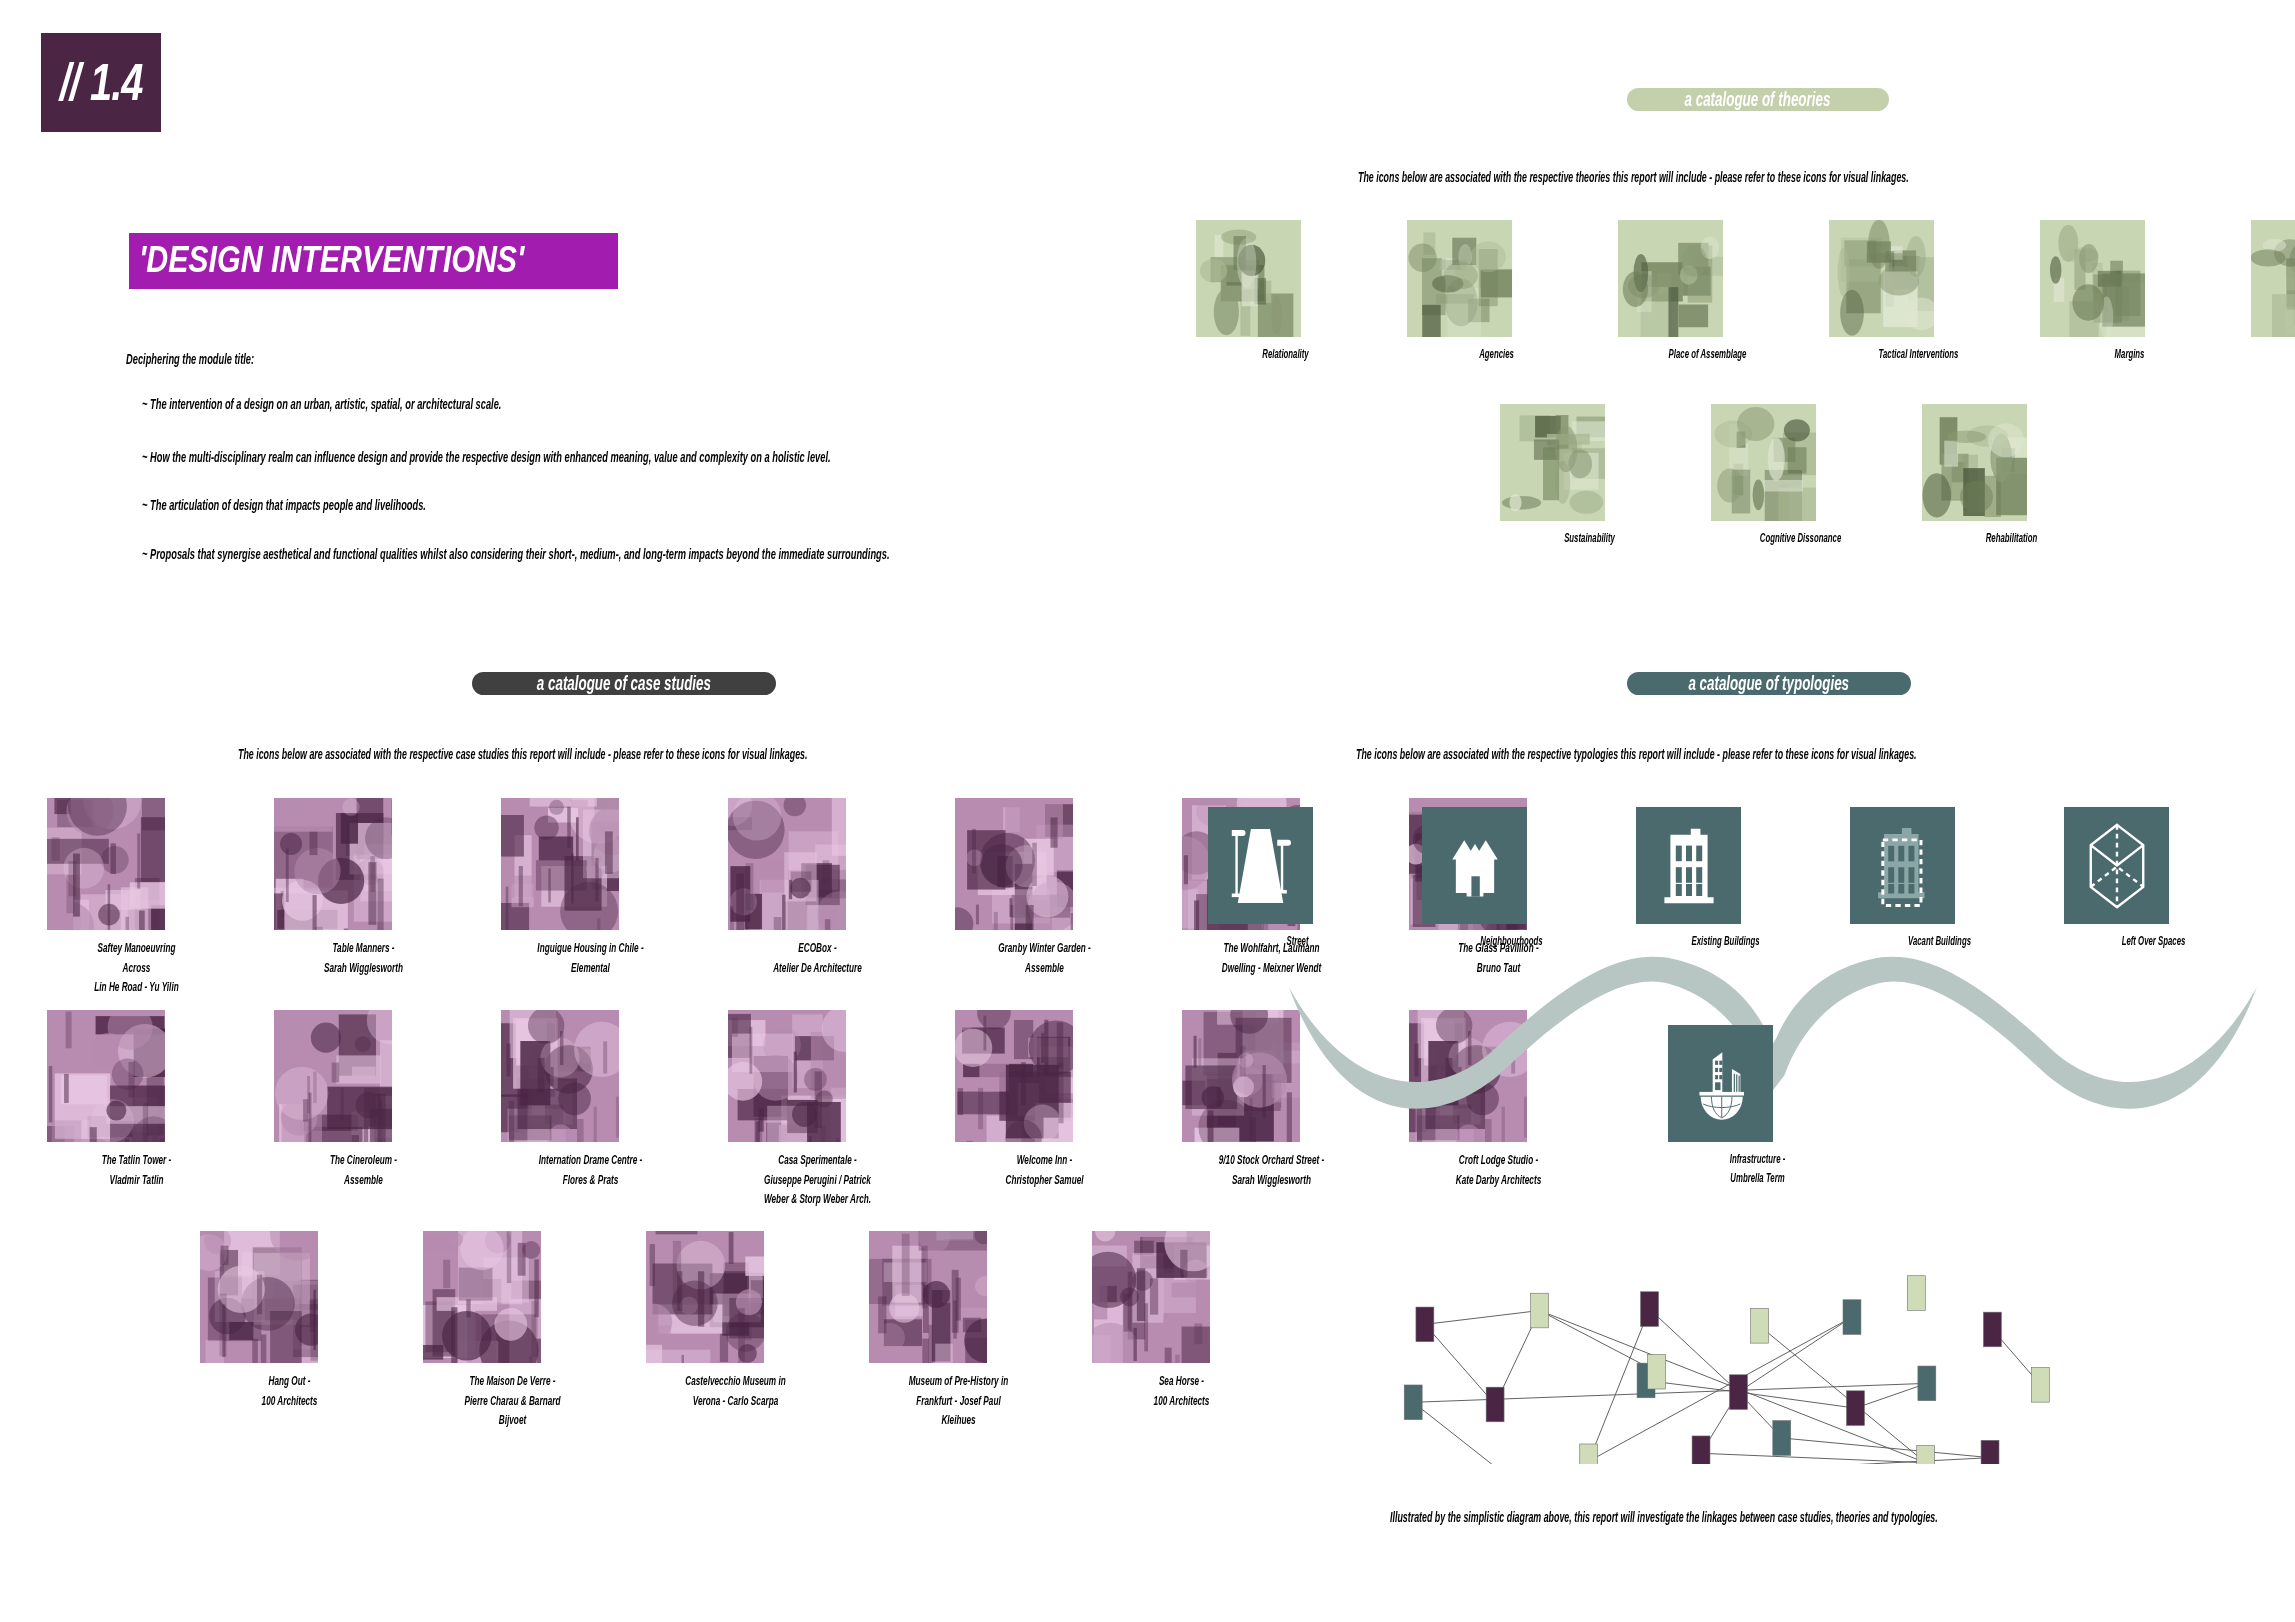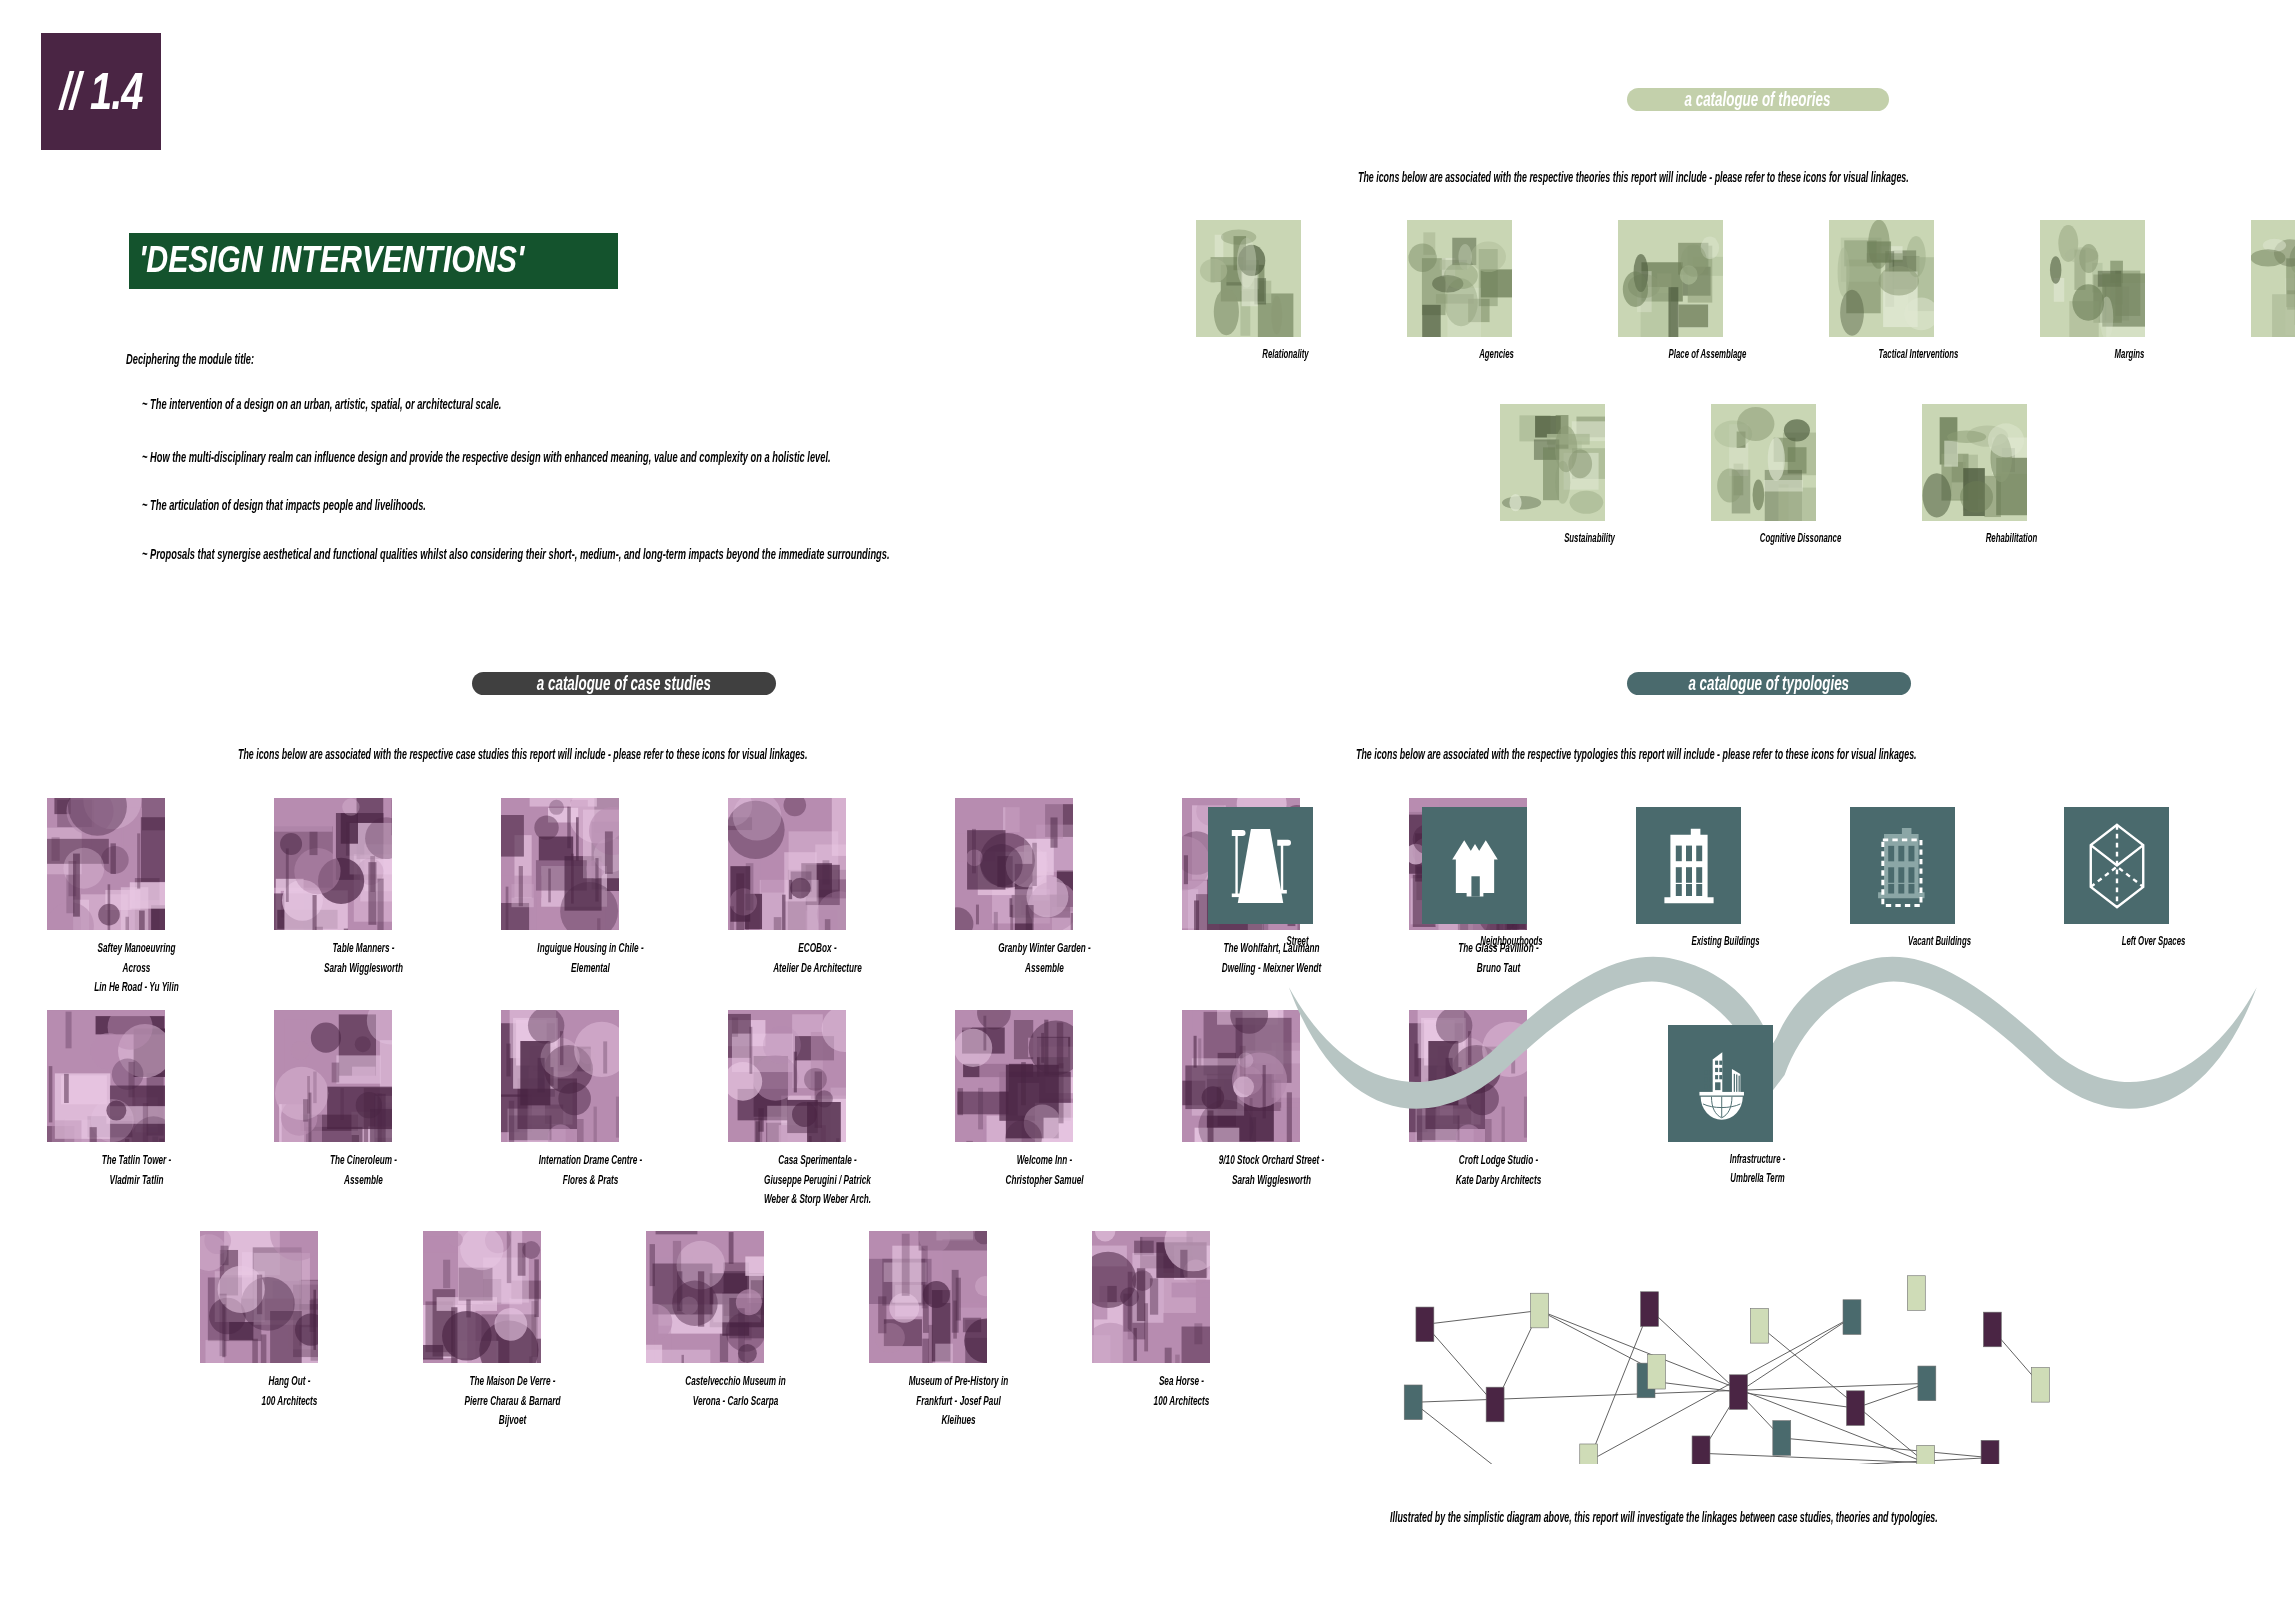--- a/index.html
+++ b/index.html
@@ -5,30 +5,30 @@
   html,body{margin:0;padding:0;background:#ffffff;}
   body{
     width:2295px;height:1623px;position:relative;overflow:hidden;
     font-family:"Liberation Sans","DejaVu Sans",sans-serif;
     color:#000;
   }
   .abs{position:absolute;}
 
   
   #section-number{
-    left:41px;top:33px;width:120px;height:117px;
+    left:41px;top:33px;width:120px;height:99px;
     background:#4a2544;display:flex;align-items:center;justify-content:center;
   }
   #section-number span{
     color:#fff;font-style:italic;font-weight:bold;font-size:51px;
     letter-spacing:-1.2px;transform:scaleX(.78);transform-origin:center;
     white-space:nowrap;
   }
   #page-title-band{
-    left:129px;top:233px;background:#14532d;padding:6px 9.6px 8.4px 9.6px;text-align:center;
+    left:129px;top:233px;background:#a21caf;padding:6px 9.6px 8.4px 9.6px;text-align:center;
   }
   #page-title-band span{
     color:#fff;font-style:italic;font-weight:bold;font-size:37px;
     letter-spacing:0px;transform:scaleX(.82);transform-origin:left center;
     display:block;white-space:nowrap;
   }
 
   .body-text{
     font-style:italic;font-weight:bold;font-size:15px;
     transform:scaleX(.62);transform-origin:left center;white-space:nowrap;

